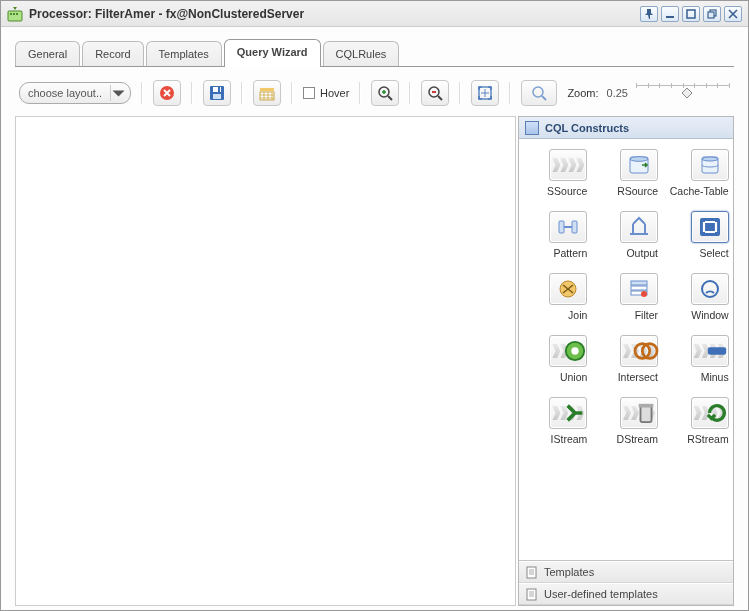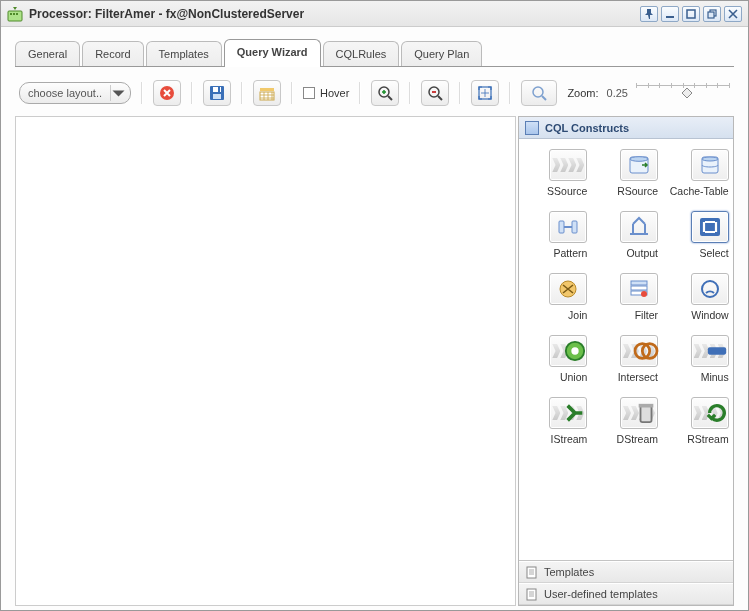--- a/index.html
+++ b/index.html
@@ -285,21 +285,20 @@
   </div>
 
   <div class="content">
 
     <div class="tabbar">
       <div class="tab">General</div>
       <div class="tab">Record</div>
       <div class="tab">Templates</div>
       <div class="tab active">Query Wizard</div>
       <div class="tab">CQLRules</div>
-      <div class="tab">Query Plan</div>
     </div>
     <div class="tabline"></div>
 
     <div class="toolbar">
       <div class="layout-select">
         <span>choose layout..</span>
         <span class="caret">
           <svg viewBox="0 0 10 10">
               <path d="M1 3 L5 7 L9 3 Z" fill="#555"></path>
             </svg>

